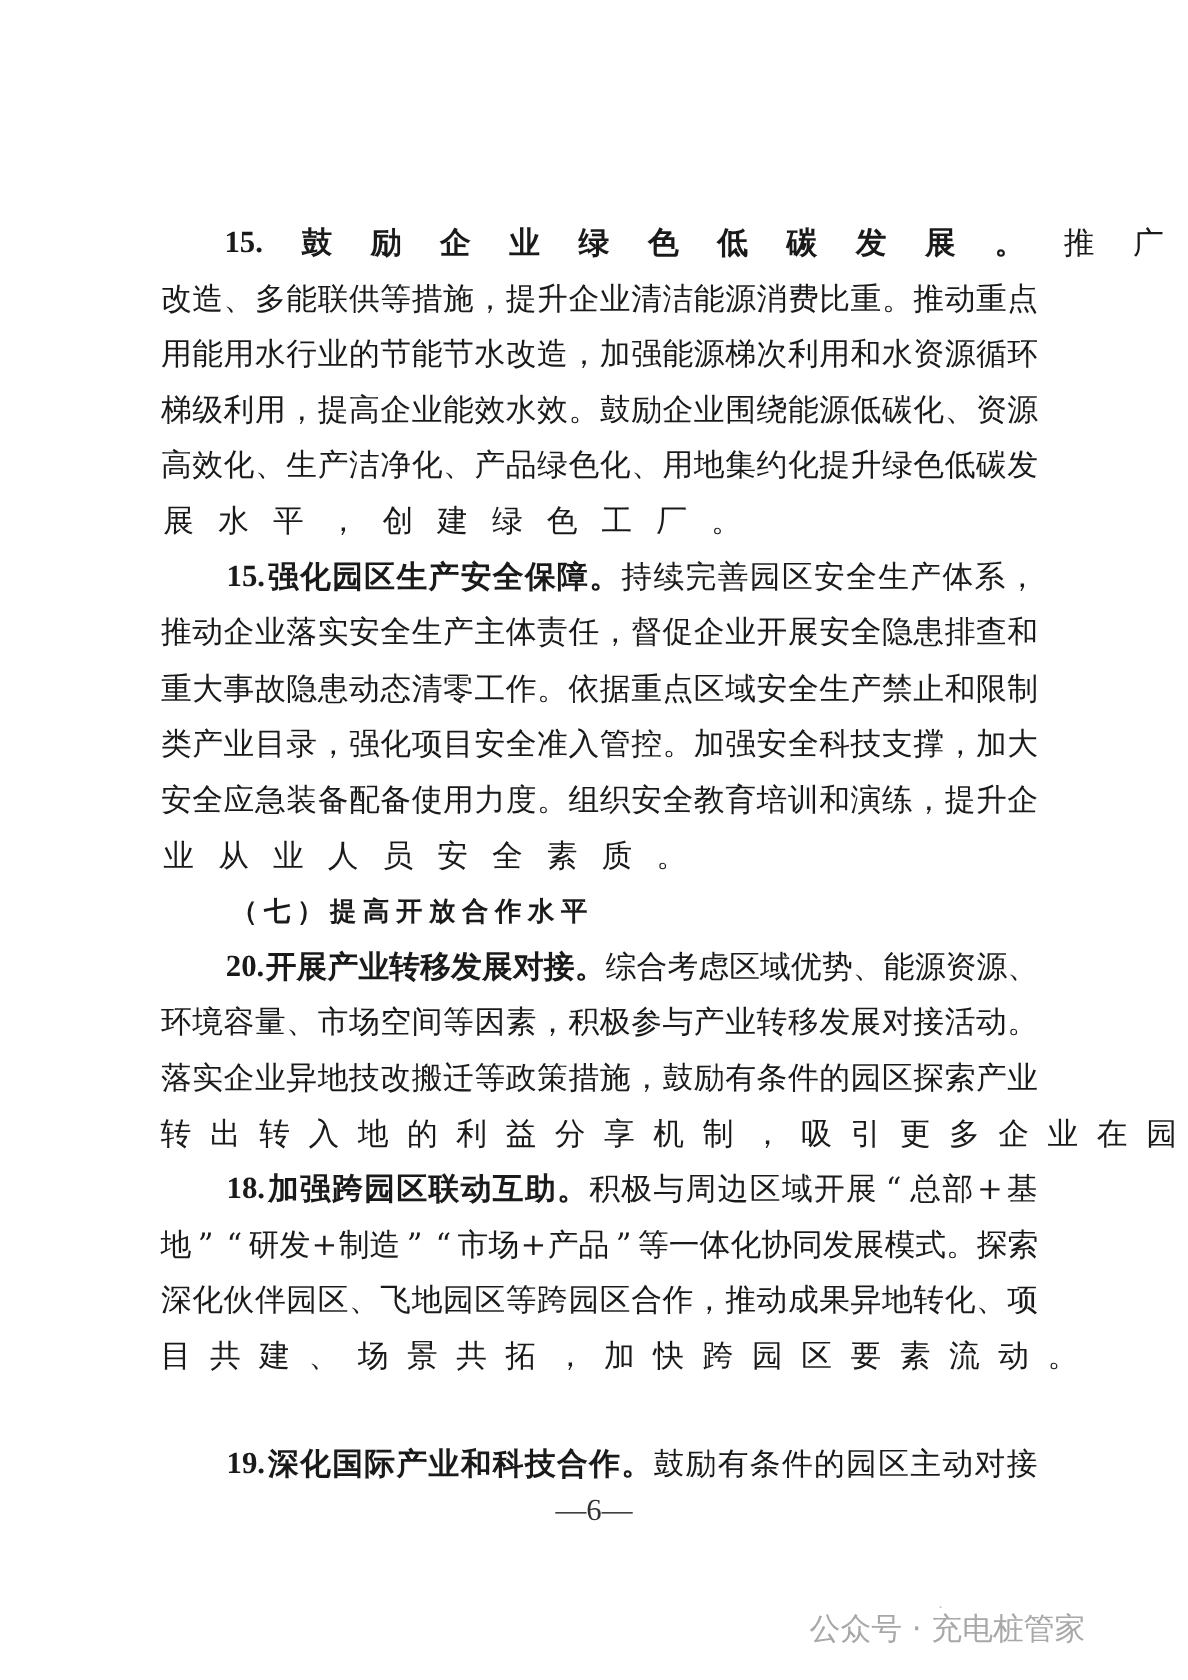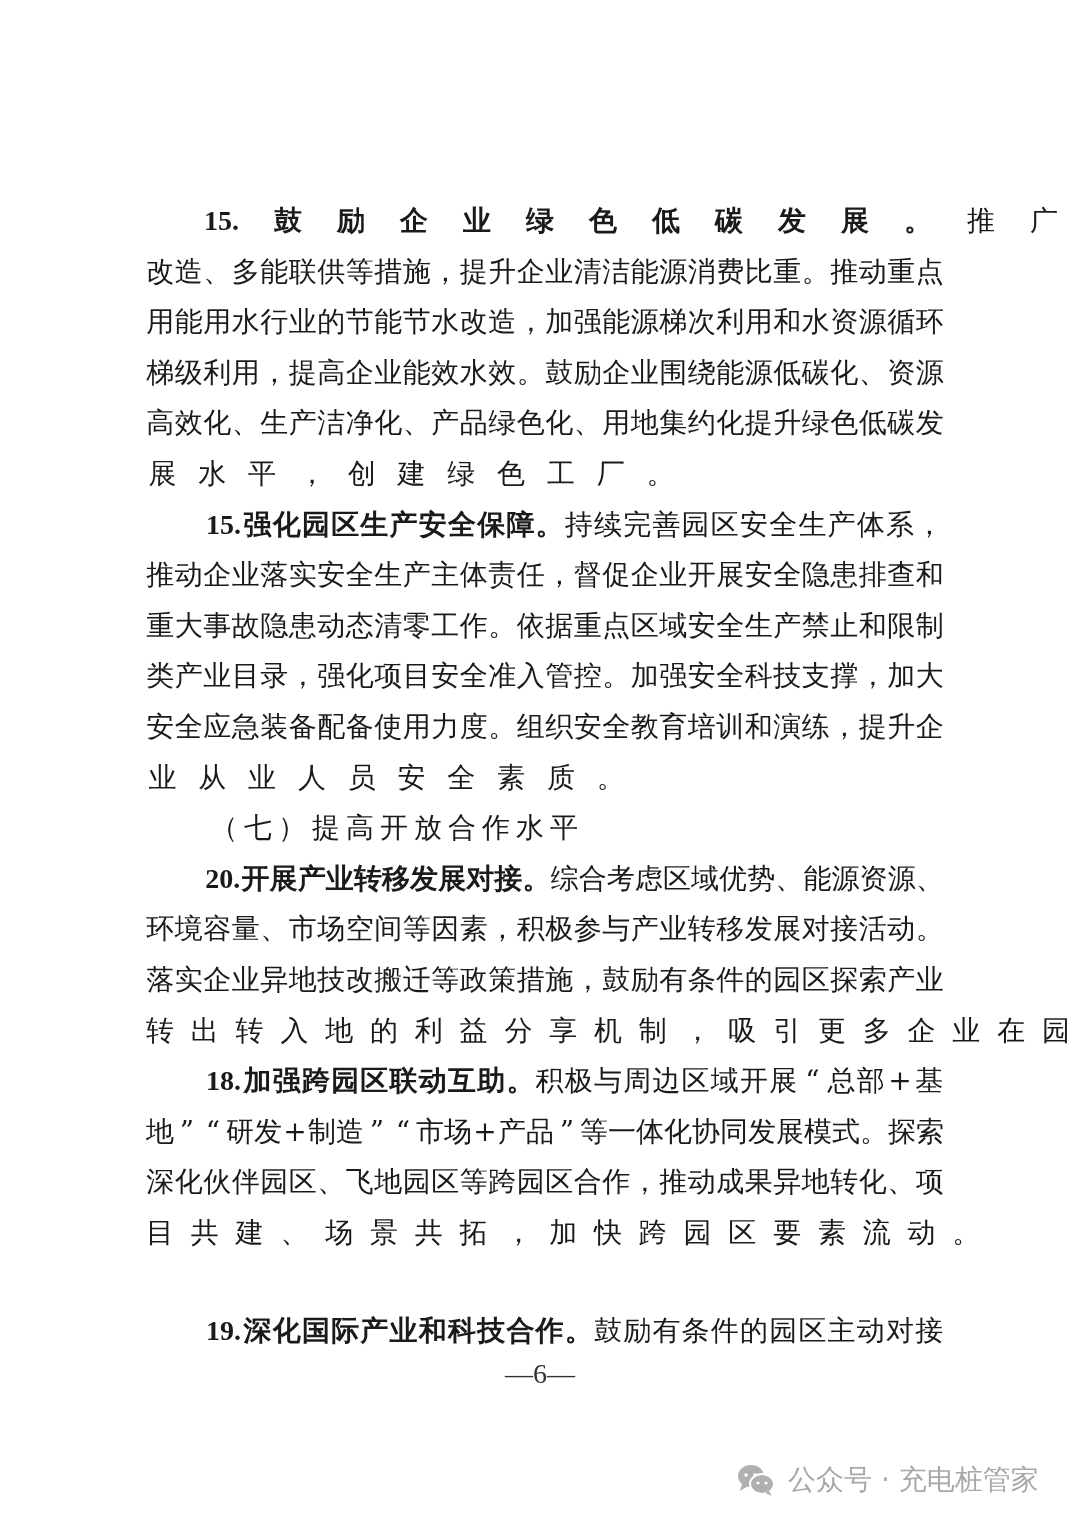--- a/index.html
+++ b/index.html
@@ -26,40 +26,41 @@
       font-size: 28px;
       white-space: nowrap;
       display: flex;
       justify-content: space-between;
       width: 798px;
     }
     .line.short { justify-content: flex-start; }
     .line .ch { display: inline-block; width: 33px; text-align: center; }
     .line.indent { left: 58px; width: 740px; }
     .b { font-weight: bold; }
-    .heading-line { position:absolute; left: 64px; height: 50px; line-height: 50px; font-size: 28px; font-weight: normal; letter-spacing: 6px; }
+    .heading-line { position:absolute; left: 64px; height: 50px; line-height: 50px; font-size: 24px; font-weight: bold; letter-spacing: 6px; }
     .page-number {
       position: absolute;
       left: 0; width: 1080px;
       top: 1358px;
       text-align: center;
       font-size: 28px;
       color: #333;
       font-family: "Liberation Serif", serif;
     }
     .watermark {
       position: absolute;
       left: 736px;
       top: 1460px;
       height: 40px;
       display: flex;
       align-items: center;
       color: #a8a8a8;
       font-family: "DejaVu Sans", sans-serif;
       font-size: 28px;
+      flex-direction: column;
     }
     .wm-icon { width: 40px; height: 34px; margin-right: 12px; }
   </style>
 </head>
 <body>
 
 <div class="page" id="doc">
     <div class="line indent" style="top: 0px; gap: 35px;">
       <span class="ch b" style="width: 44px; font-family: &quot;Liberation Serif&quot;, serif;">15.</span>
       <span class="ch b">鼓</span>

